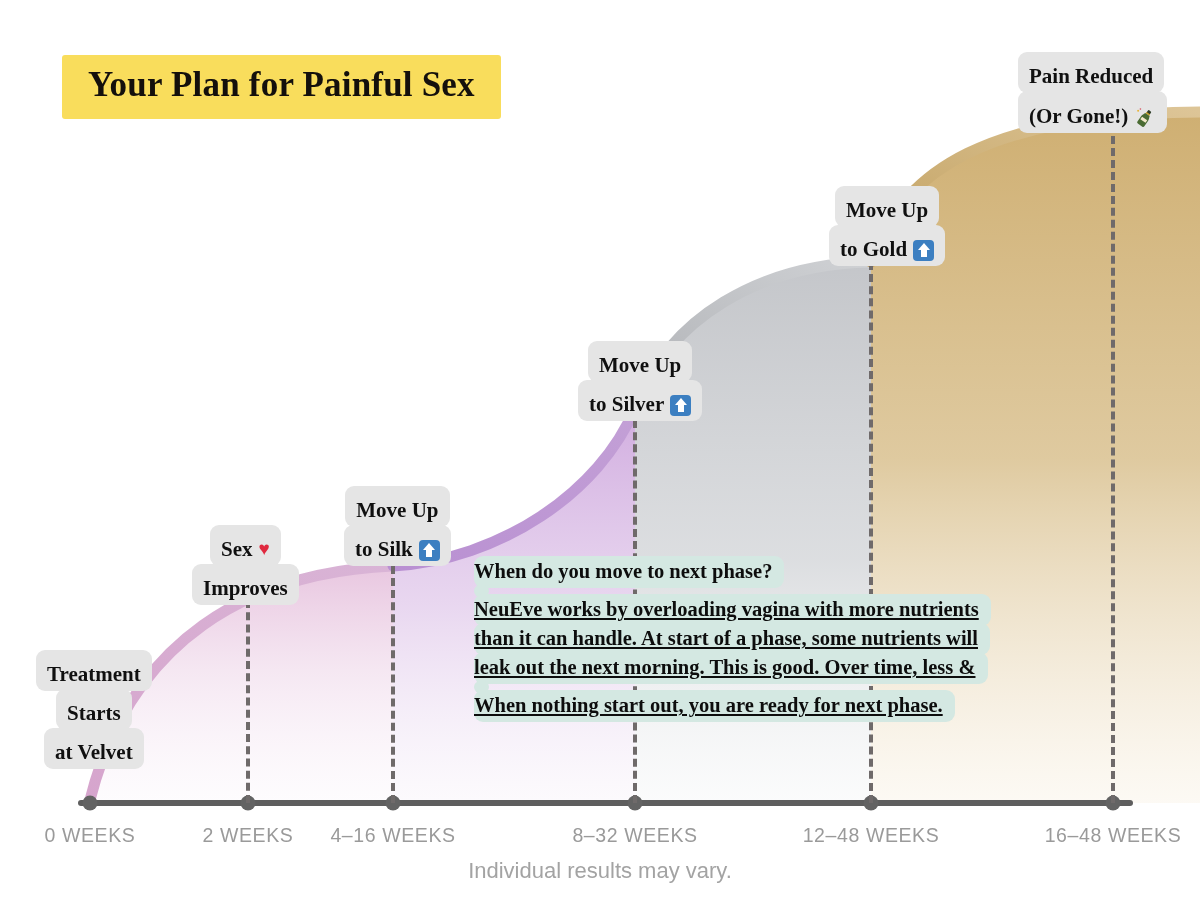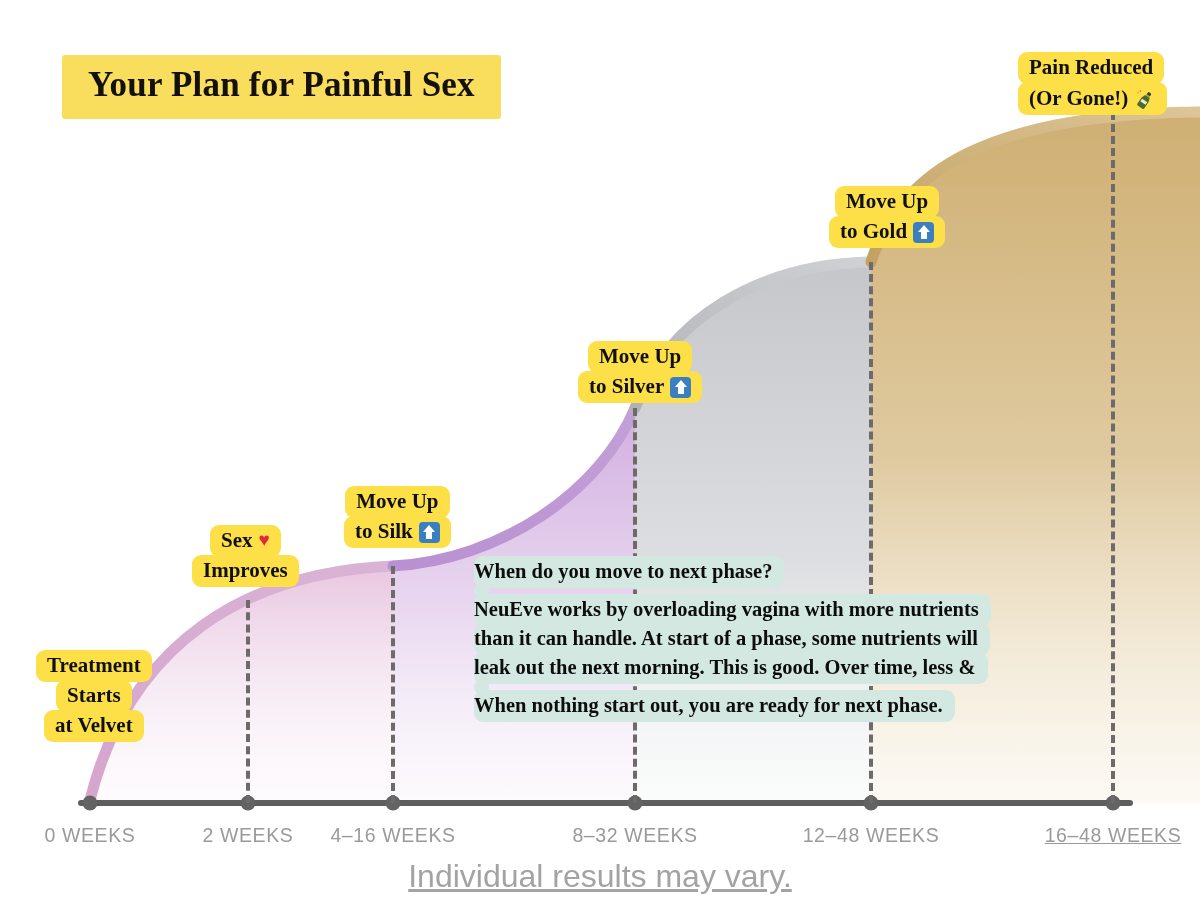--- a/index.html
+++ b/index.html
@@ -78,26 +78,26 @@
 
   
   .callout {
     position: absolute;
     display: flex;
     flex-direction: column;
     align-items: var(--align, center);
     line-height: 1;
   }
   .callout .cline {
-    background: #fde047;
+    background: #e5e5e5;
     color: #101010;
     font-family: "Liberation Serif", serif;
     font-weight: bold;
     font-size: 21px;
-    padding: 5px 11px 6px 11px;
+    padding: 14px 11px 6px 11px;
     border-radius: 9px;
     white-space: nowrap;
     display: flex;
     align-items: center;
     gap: 6px;
   }
   .callout .cline + .cline { margin-top: -2px; }
 
   
   .heart-icon {
@@ -167,33 +167,32 @@
     border-radius: 9px;
     white-space: nowrap;
     line-height: 1.12;
   }
   #info-panel .iline.blank {
     color: transparent;
     font-size: 11px;
     padding-top: 0;
     padding-bottom: 0;
   }
-  #info-panel .iline + .iline { margin-top: -3px; }
+  #info-panel .iline + .iline { margin-top: -3px; text-decoration: underline; }
 
   
   #footer-note {
     position: absolute;
     left: 600px;
     top: 858px;
     transform: translateX(-50%);
     font-family: "Liberation Sans", sans-serif;
-    font-size: 32px;
+    font-size: 22px;
     color: #a3a3a3;
     white-space: nowrap;
-    text-decoration: underline;
   }
 </style>
 </head>
 <body>
 
 <div id="stage">
 
   <svg id="curves" viewBox="0 0 1200 900" width="1200" height="900" xmlns="http://www.w3.org/2000/svg" aria-hidden="true">
     <defs>
       <linearGradient id="gVelvet" x1="0" y1="0" x2="0" y2="1">
@@ -256,21 +255,21 @@
       <div class="tick-label" style="left: 90px;">0 WEEKS</div>
       <div class="tick-dot" style="left: 248px;"></div>
       <div class="tick-label" style="left: 248px;">2 WEEKS</div>
       <div class="tick-dot" style="left: 393px;"></div>
       <div class="tick-label" style="left: 393px;">4–16 WEEKS</div>
       <div class="tick-dot" style="left: 635px;"></div>
       <div class="tick-label" style="left: 635px;">8–32 WEEKS</div>
       <div class="tick-dot" style="left: 871px;"></div>
       <div class="tick-label" style="left: 871px;">12–48 WEEKS</div>
       <div class="tick-dot" style="left: 1113px;"></div>
-      <div class="tick-label" style="left: 1113px; text-decoration: underline;">16–48 WEEKS</div>
+      <div class="tick-label" style="left: 1113px;">16–48 WEEKS</div>
     </div>
   <div id="dashes">
       <div class="dashed-line" style="left: 248px; top: 600px; height: 203px;"></div>
       <div class="dashed-line" style="left: 393px; top: 566px; height: 237px;"></div>
       <div class="dashed-line" style="left: 635px; top: 408px; height: 395px;"></div>
       <div class="dashed-line" style="left: 871px; top: 262px; height: 541px;"></div>
       <div class="dashed-line" style="left: 1113px; top: 112px; height: 691px;"></div>
     </div>
 
   <div id="callouts">

